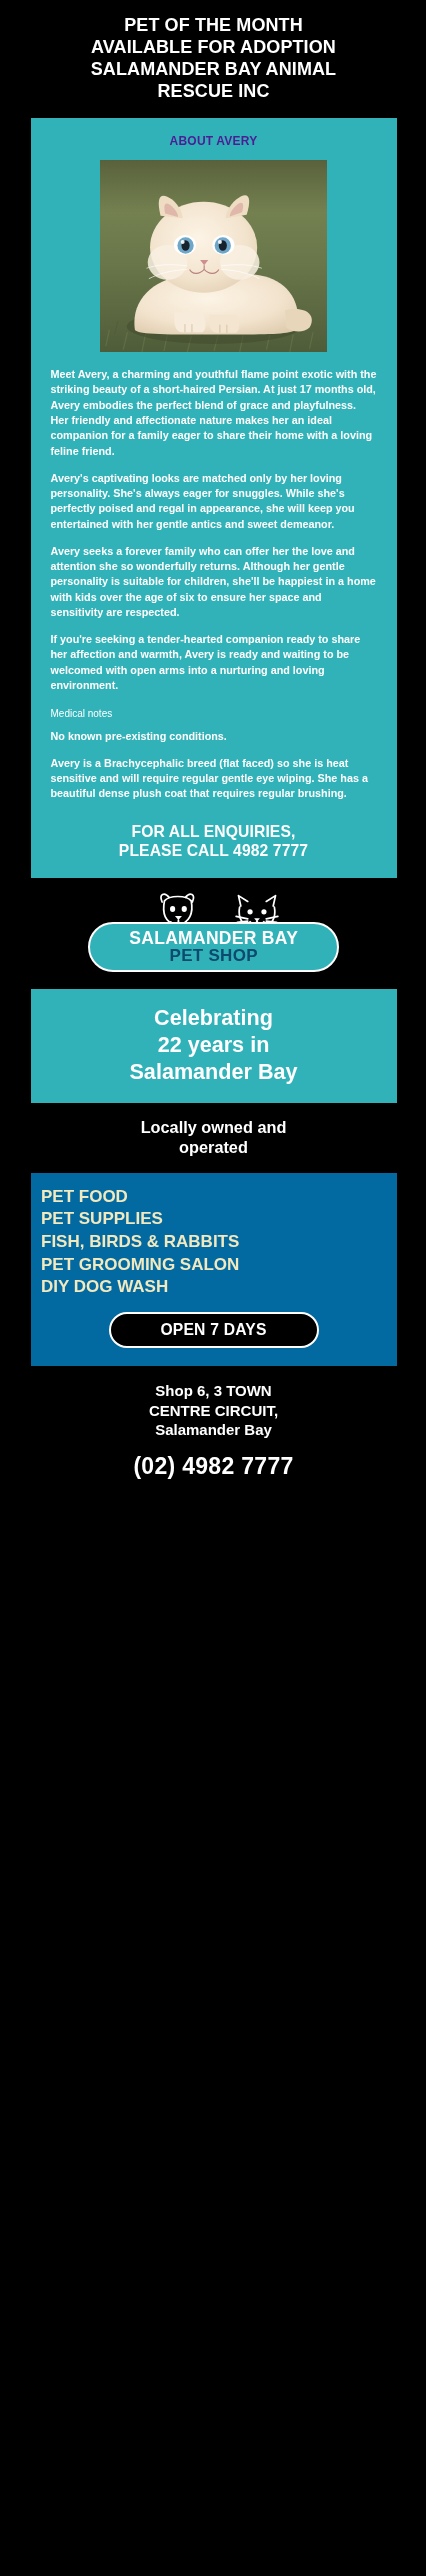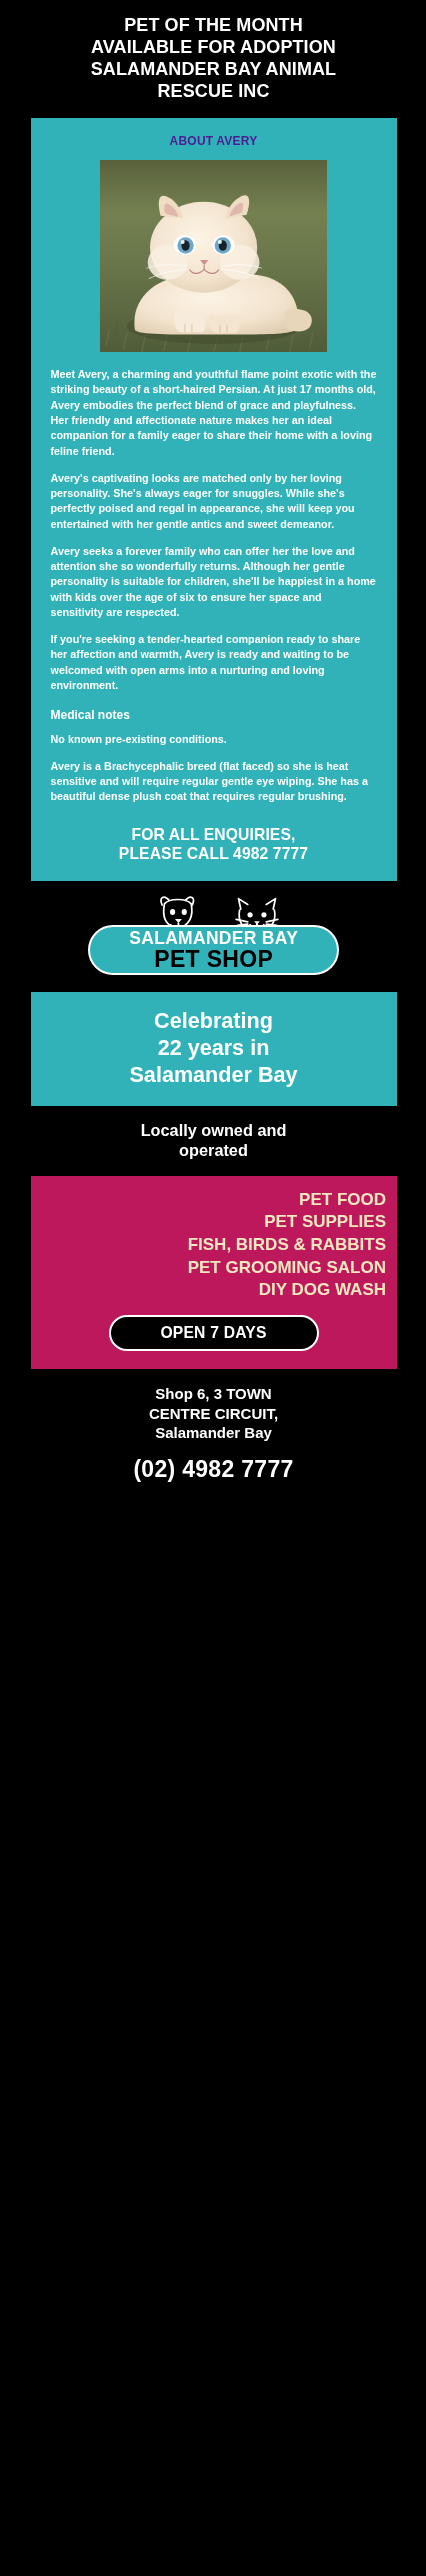--- a/index.html
+++ b/index.html
@@ -66,22 +66,22 @@
   .body-copy p {
     color: #ffffff;
     font-size: 10.8px;
     line-height: 1.42;
     margin: 0 0 11.7px 0;
     font-weight: 600;
   }
   .body-copy p:last-child { margin-bottom: 0; }
   .med-heading {
     color: #ffffff;
-    font-size: 12px;
-    font-weight: bold;
+    font-size: 10px;
+    font-weight: normal;
     margin: 15px 0 9.3px 0;
   }
 
   
   .enquiries {
     text-align: center;
     color: #ffffff;
     font-size: 15.7px;
     font-weight: bold;
     line-height: 1.25;
@@ -118,22 +118,22 @@
     justify-content: center;
   }
   .logo-pill .l1 {
     color: #ffffff;
     font-size: 17.5px;
     font-weight: bold;
     letter-spacing: 0.3px;
     line-height: 1.05;
   }
   .logo-pill .l2 {
-    color: #000000;
-    font-size: 23px;
+    color: #0c4a6e;
+    font-size: 17px;
     font-weight: bold;
     letter-spacing: 0.3px;
     line-height: 1.05;
   }
   .dog-icon {
     position: absolute;
     left: 70px;
     top: 0px;
     width: 64px;
     height: 47px;
@@ -165,22 +165,22 @@
     text-align: center;
     color: #ffffff;
     padding: 14px 23px 15px 23px;
     font-size: 16.3px;
     font-weight: bold;
     line-height: 1.25;
   }
 
   
   .services {
-    background: #be185d;
-    text-align: right;
+    background: #0369a1;
+    text-align: left;
     padding: 13px 10.5px 16.3px 10.5px;
   }
   .services .svc {
     color: #f2e9bf;
     font-size: 17px;
     font-weight: bold;
     line-height: 1.33;
   }
   .open-btn {
     margin: 13px auto 2.3px auto;

